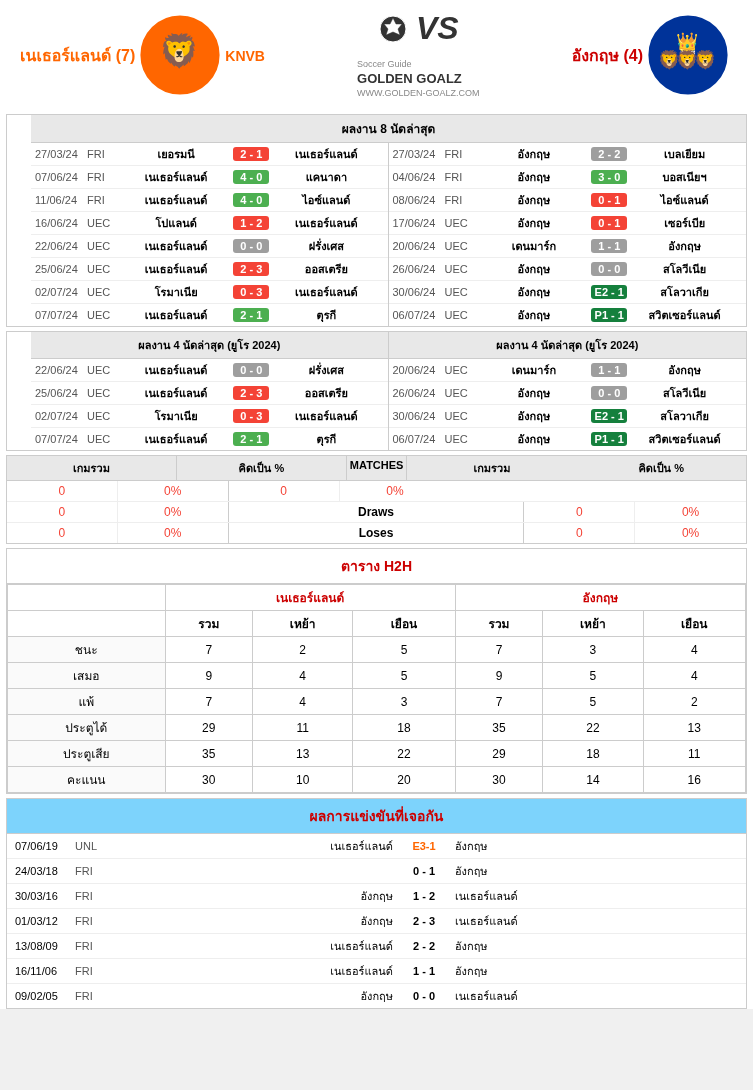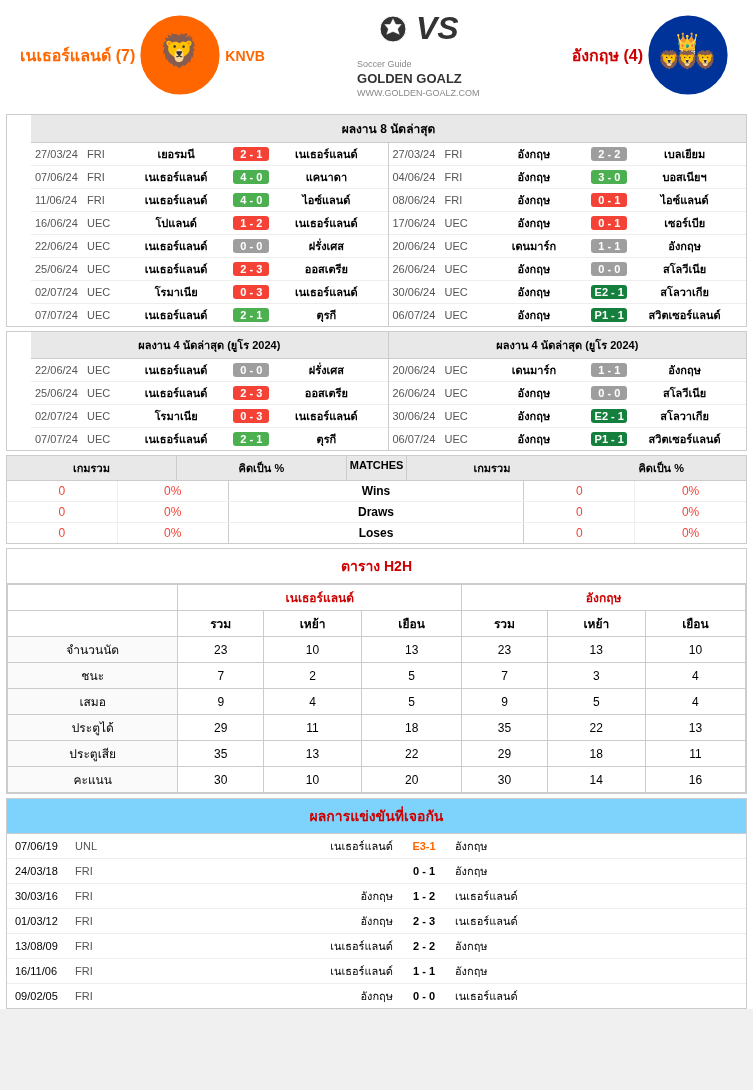--- a/index.html
+++ b/index.html
@@ -431,21 +431,20 @@
       <div class="stats-header-left">เกมรวม</div>
       <div class="stats-header-left" style="border-right:1px solid #ccc;">คิดเป็น %</div>
       <div class="stats-header-mid">MATCHES</div>
       <div class="stats-header-right" style="border-left:1px solid #ccc;border-right:none;">เกมรวม</div>
       <div class="stats-header-right" style="border-left:none;">คิดเป็น %</div>
     </div>
     <div id="stats-rows">
         <div class="stats-row">
     <span class="stats-cell-left">0</span>
     <span class="stats-cell-pct-left">0%</span>
-    <span class="stats-cell-mid">Wins</span>
     <span class="stats-cell-pct-right">0</span>
     <span class="stats-cell-right">0%</span>
   </div>
         <div class="stats-row">
     <span class="stats-cell-left">0</span>
     <span class="stats-cell-pct-left">0%</span>
     <span class="stats-cell-mid">Draws</span>
     <span class="stats-cell-pct-right">0</span>
     <span class="stats-cell-right">0%</span>
   </div>
@@ -473,45 +472,45 @@
   <th>รวม</th>
   <th>เหย้า</th>
   <th>เยือน</th>
   <th>รวม</th>
   <th>เหย้า</th>
   <th>เยือน</th>
 </tr>
         </thead>
         <tbody>
           <tr>
-    <td class="h2h-row-label">จำนวนนัด</td>
-    <td>23</td>
-    <td>10</td>
-    <td>13</td>
-    <td>23</td>
-    <td>13</td>
-    <td>10</td>
-  </tr>
-          <tr>
     <td class="h2h-row-label">ชนะ</td>
     <td>7</td>
     <td>2</td>
     <td>5</td>
     <td>7</td>
     <td>3</td>
     <td>4</td>
   </tr>
           <tr>
     <td class="h2h-row-label">เสมอ</td>
     <td>9</td>
     <td>4</td>
     <td>5</td>
     <td>9</td>
     <td>5</td>
     <td>4</td>
+  </tr>
+          <tr>
+    <td class="h2h-row-label">แพ้</td>
+    <td>7</td>
+    <td>4</td>
+    <td>3</td>
+    <td>7</td>
+    <td>5</td>
+    <td>2</td>
   </tr>
           <tr>
     <td class="h2h-row-label">ประตูได้</td>
     <td>29</td>
     <td>11</td>
     <td>18</td>
     <td>35</td>
     <td>22</td>
     <td>13</td>
   </tr>

